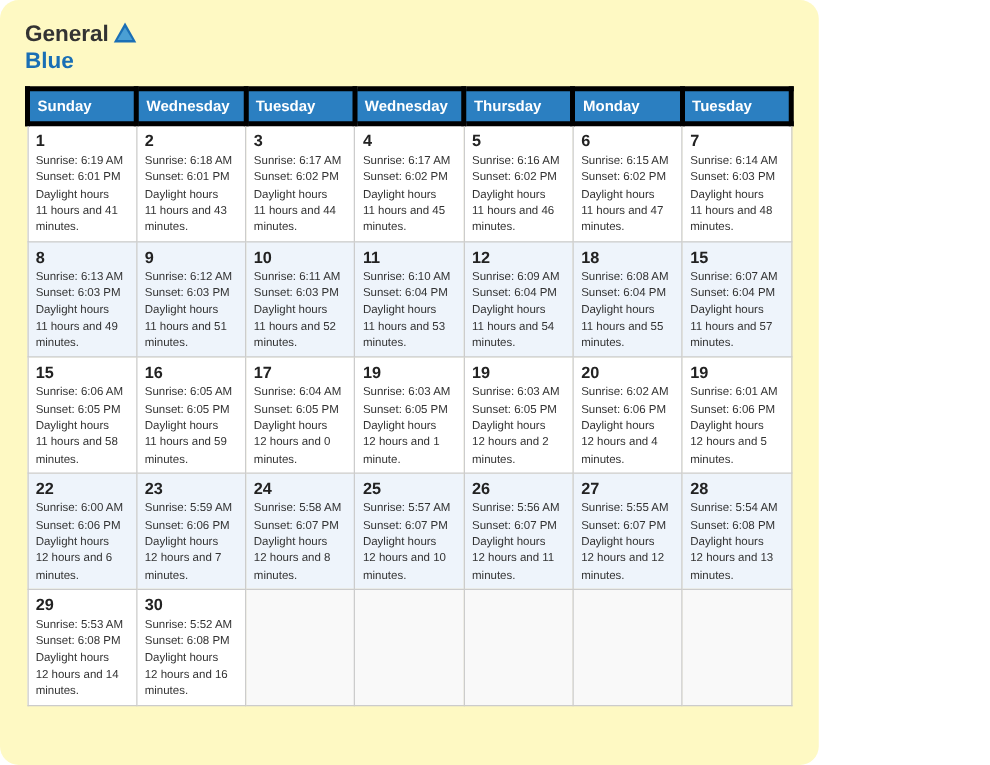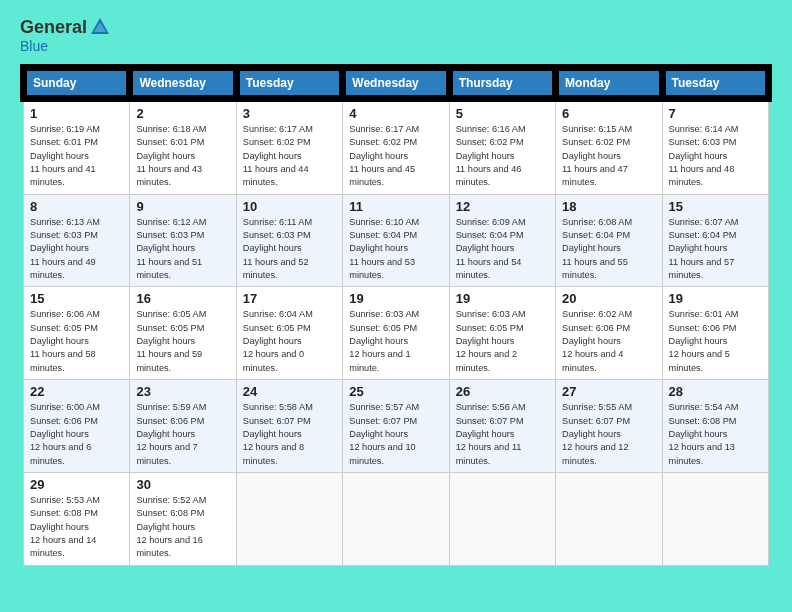--- a/index.html
+++ b/index.html
@@ -4,24 +4,25 @@
   <style>
     * { box-sizing: border-box; margin: 0; padding: 0; }
     body {
       font-family: Arial, sans-serif;
       background: #fff;
       width: 792px;
       height: 612px;
       overflow: hidden;
     }
     .page {
-      width: 792px;
+      width: 655px;
       min-height: 612px;
       padding: 16px 20px 16px 20px;
-      background: #5eead4;
+      background: #fef9c3;
+      border-radius: 15px;
     }
     .header {
       display: flex;
       justify-content: space-between;
       align-items: flex-start;
       margin-bottom: 10px;
     }
     .logo {
       display: flex;
       flex-direction: column;
@@ -30,22 +31,22 @@
     .logo-text {
       display: flex;
       align-items: center;
     }
     .logo-general {
       font-size: 18px;
       font-weight: bold;
       color: #333;
     }
     .logo-blue {
-      font-size: 14px;
-      font-weight: normal;
+      font-size: 18px;
+      font-weight: bold;
       color: #1a6fb5;
     }
     .logo-icon {
       width: 22px;
       height: 22px;
       margin-left: 2px;
     }
     .title-block {
       text-align: right;
     }
@@ -62,21 +63,21 @@
       width: 100%;
       border-collapse: collapse;
     }
     .calendar th {
       background: #2b7fc1;
       color: #fff;
       font-size: 12px;
       font-weight: bold;
       padding: 5px 6px;
       text-align: left;
-      border: 7px solid #000000;
+      border: 4px solid #000000;
     }
     .calendar td {
       vertical-align: top;
       padding: 4px 6px;
       border: 1px solid #ccc;
       font-size: 9.5px;
       color: #333;
       width: 14.28%;
       background: #fff;
       min-height: 70px;

